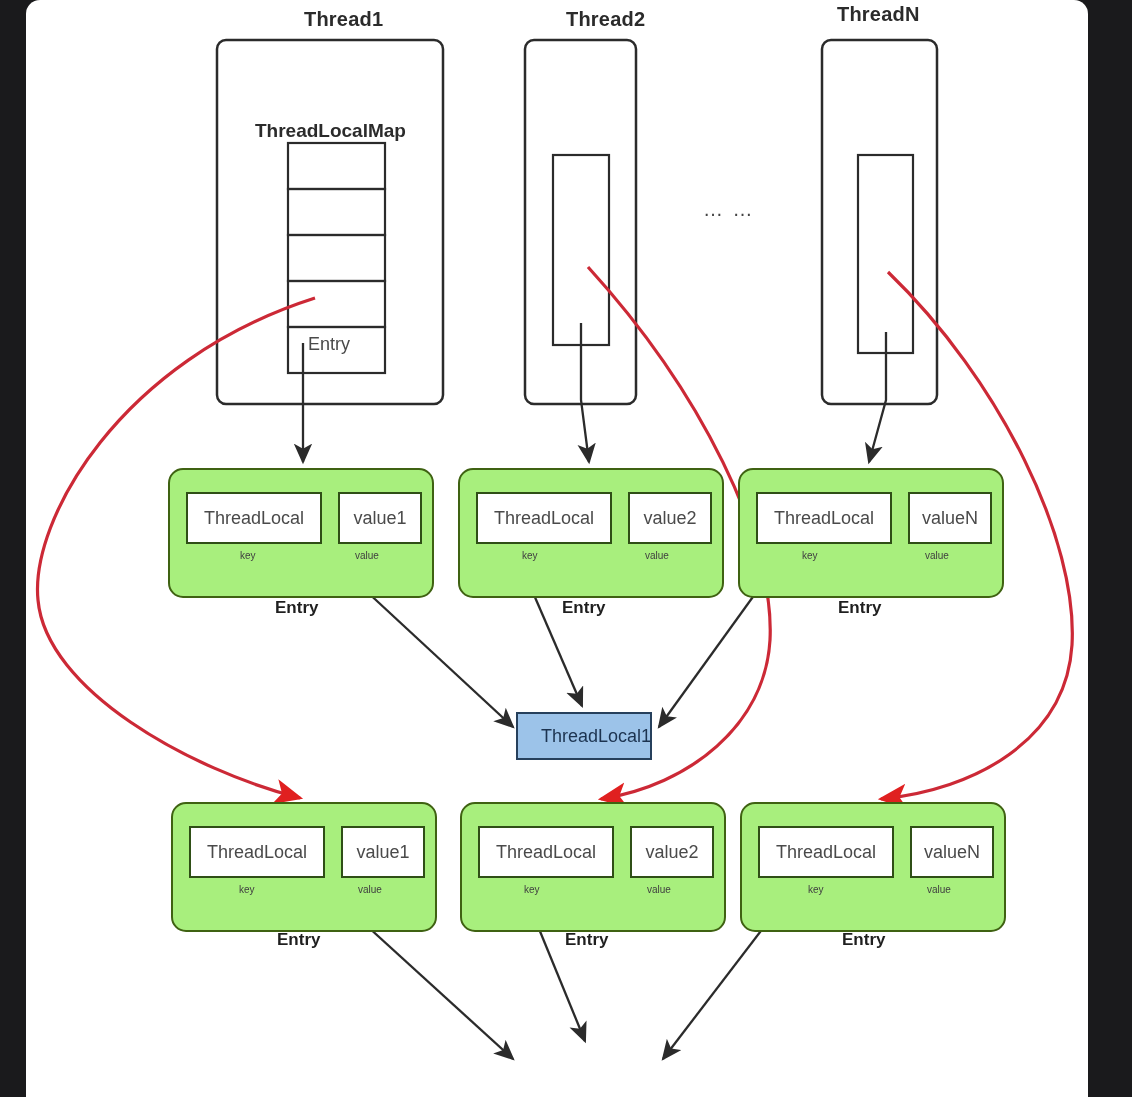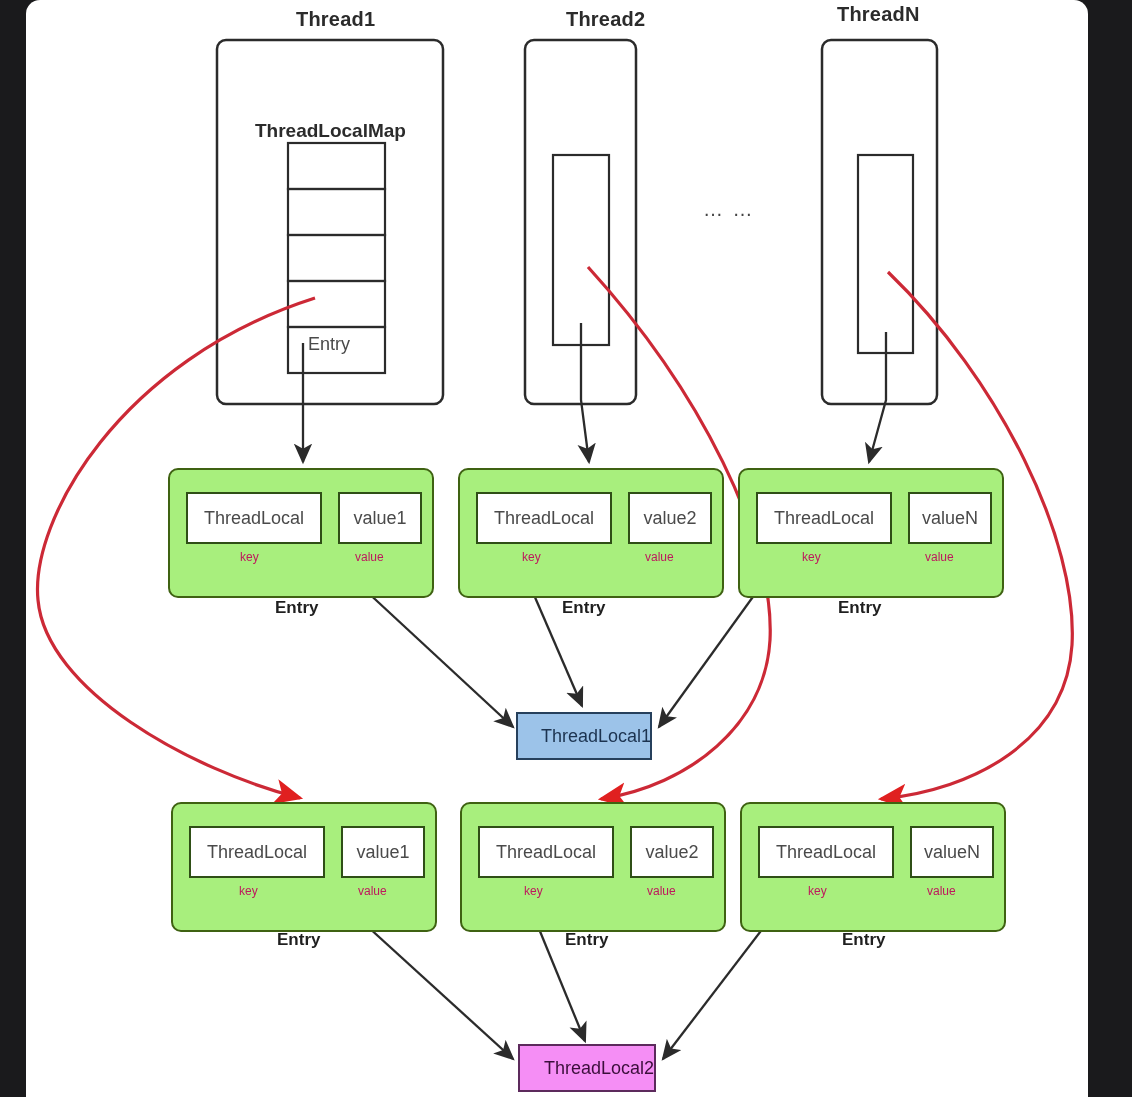--- a/index.html
+++ b/index.html
@@ -55,37 +55,37 @@
   .ellipsis {
     font-size: 20px;
     color: #444;
     letter-spacing: 2px;
   }
   .entry-box {
     position: absolute;
     box-sizing: border-box;
     background: #a8ef7d;
     border: 2.5px solid #3f6212;
-    border-radius: 10px;
+    border-radius: 15px;
   }
   .slot {
     position: absolute;
     box-sizing: border-box;
     background: #ffffff;
     border: 2.5px solid #2f4f16;
     display: flex;
     align-items: center;
     justify-content: center;
     font-size: 18px;
     color: #4a4a4a;
   }
   .kv-label {
     position: absolute;
-    font-size: 12px;
-    color: #be185d;
+    font-size: 10px;
+    color: #404040;
   }
   .entry-caption {
     position: absolute;
     font-size: 17px;
     font-weight: bold;
     color: #1f1f1f;
   }
   .tl-node {
     position: absolute;
     box-sizing: border-box;
@@ -146,21 +146,21 @@
 
     <path d="M322,885 L513,1059" fill="none" stroke="#2b2b2b" stroke-width="2.3" marker-end="url(#ah-black)"></path>
     <path d="M521,885 L585,1041" fill="none" stroke="#2b2b2b" stroke-width="2.3" marker-end="url(#ah-black)"></path>
     <path d="M796,885 L663,1059" fill="none" stroke="#2b2b2b" stroke-width="2.3" marker-end="url(#ah-black)"></path>
 
     <path d="M315,298 C120,360 30,520 38,600 C46,690 190,770 300,798" fill="none" stroke="#cc2936" stroke-width="3.2" marker-end="url(#ah-red)"></path>
     <path d="M588,267 C700,390 775,540 770,640 C765,725 690,785 601,799" fill="none" stroke="#cc2936" stroke-width="3.2" marker-end="url(#ah-red)"></path>
     <path d="M888,272 C1000,380 1078,540 1072,645 C1066,740 975,790 881,799" fill="none" stroke="#cc2936" stroke-width="3.2" marker-end="url(#ah-red)"></path>
   </svg>
 
-  <div class="lbl thread-title" style="left:296px; top:8px;">Thread1</div>
+  <div class="lbl thread-title" style="left:304px; top:8px;">Thread1</div>
   <div class="lbl thread-title" style="left:566px; top:8px;">Thread2</div>
   <div class="lbl thread-title" style="left:837px; top:3px;">ThreadN</div>
 
   <div class="lbl map-title" style="left:255px; top:120px;">ThreadLocalMap</div>
 
   <div class="lbl cell-label" style="left:308px; top:334px;">Entry</div>
 
   <div class="lbl ellipsis" style="left:703px; top:198px;">… …</div>
 
   <div class="entry-box" style="left:168px; top:468px; width:266px; height:130px;">
@@ -206,14 +206,13 @@
   <div class="entry-caption" style="left:565px; top:930px;">Entry</div>
 
   <div class="entry-box" style="left:740px; top:802px; width:266px; height:130px;">
     <div class="slot" style="left:16px; top:22px; width:136px; height:52px;">ThreadLocal</div>
     <div class="slot" style="left:168px; top:22px; width:84px; height:52px;">valueN</div>
     <div class="kv-label" style="left:66px; top:80px;">key</div>
     <div class="kv-label" style="left:185px; top:80px;">value</div>
   </div>
   <div class="entry-caption" style="left:842px; top:930px;">Entry</div>
 
-  <div class="tl-node" id="tl2" style="left:518px; top:1044px; width:138px; height:48px;">ThreadLocal2</div>
 </div>
 
 </body></html>

